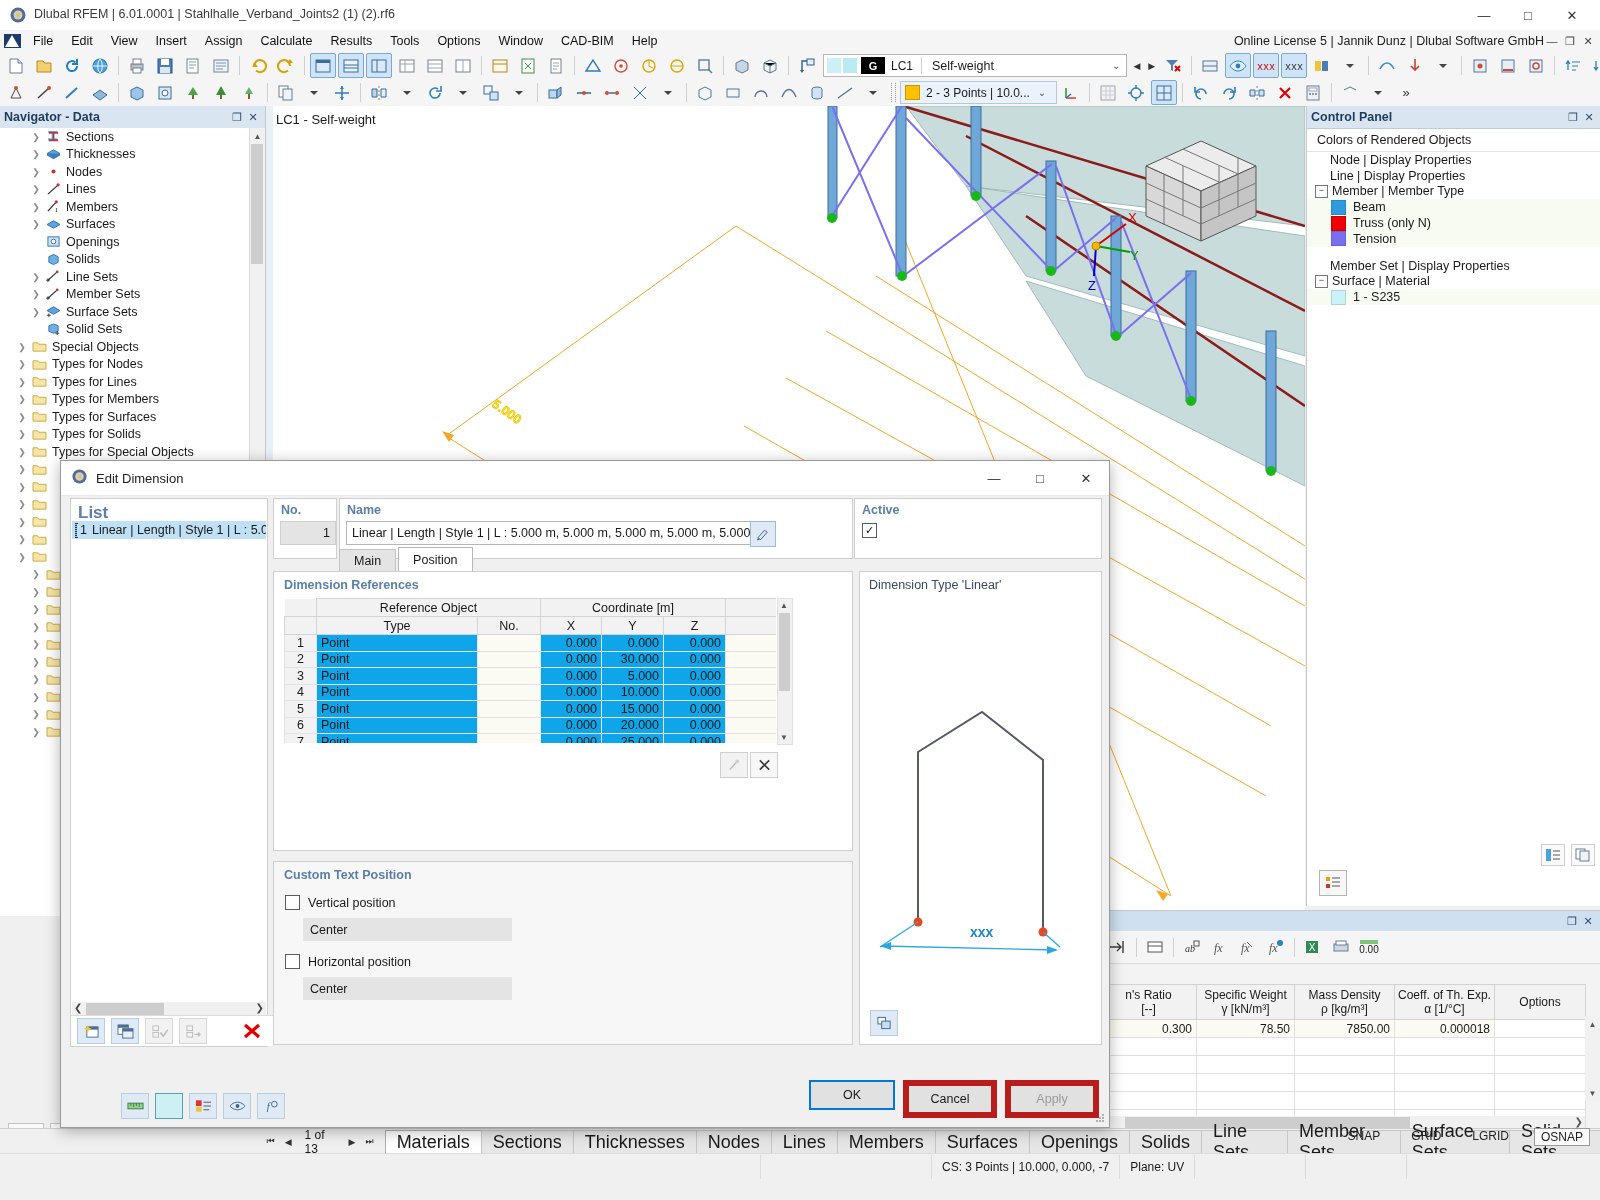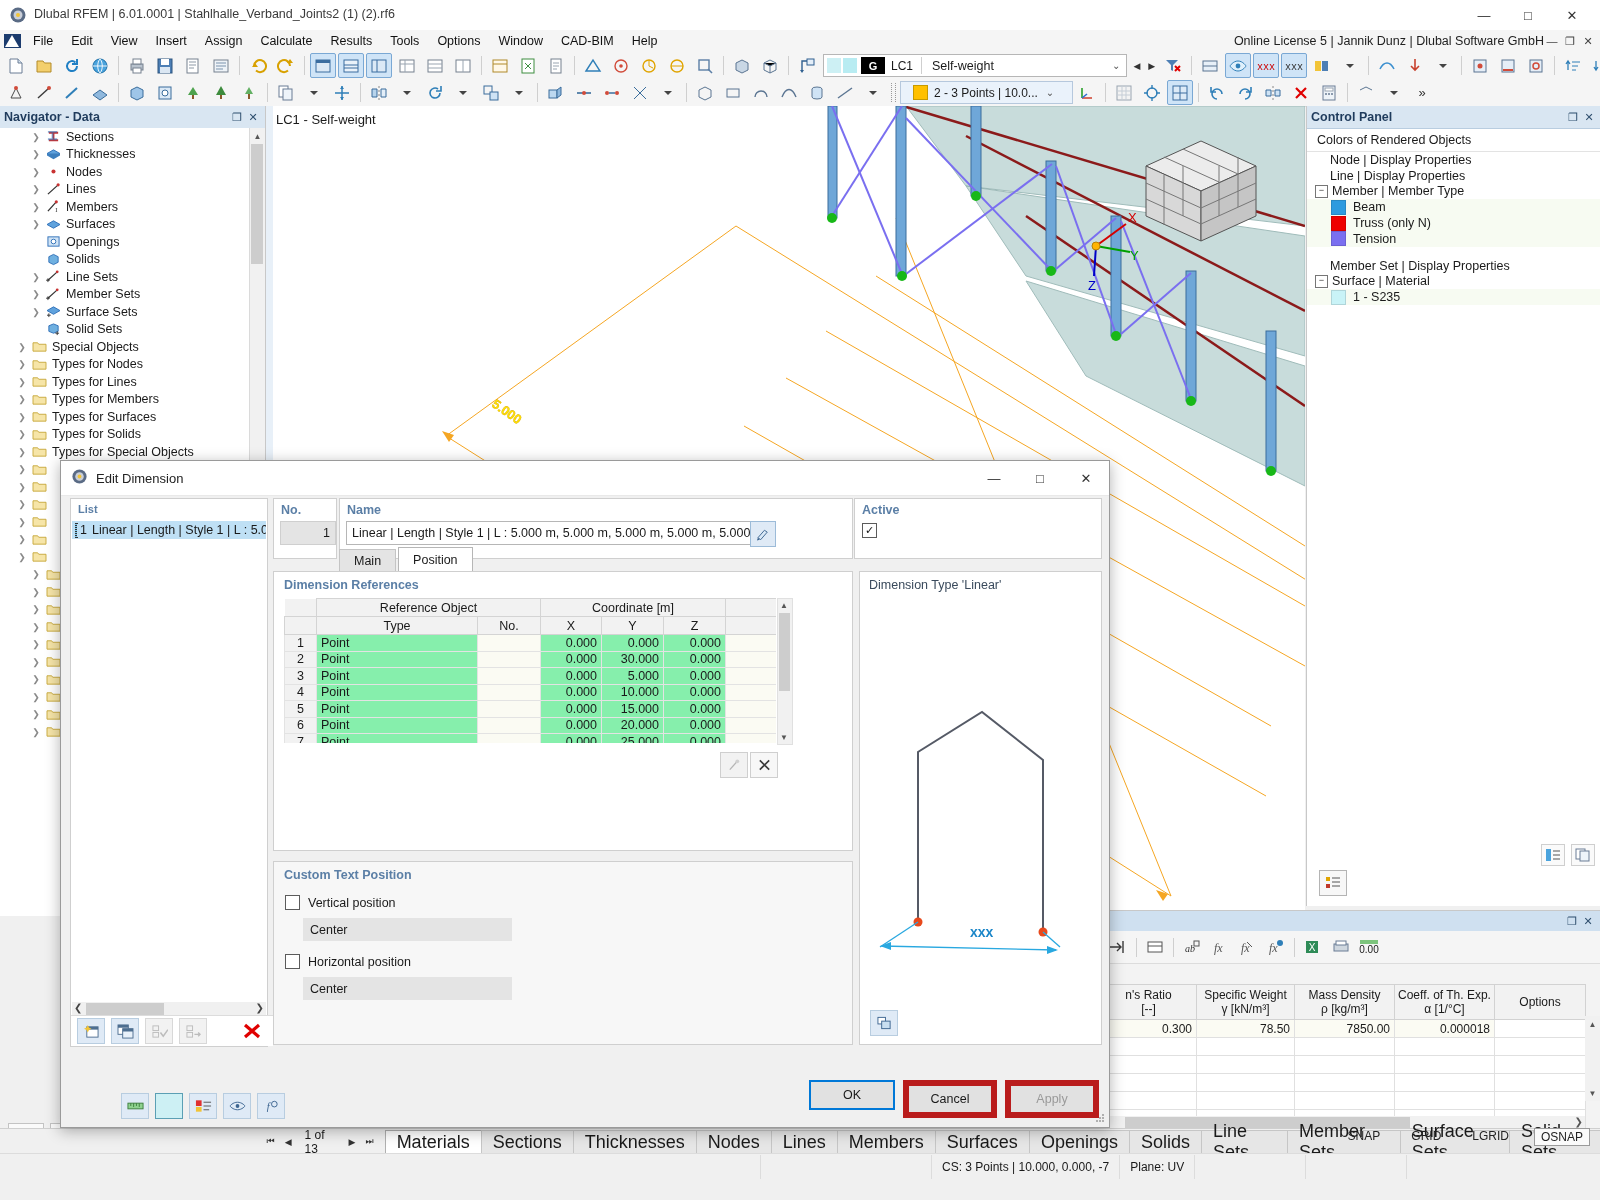--- a/index.html
+++ b/index.html
@@ -42,21 +42,21 @@
   .lc-combo{display:flex;align-items:center;height:21px;background:#ffffff;border:1px solid #b6b6b6;margin:0 2px;}
   .lc-sw{width:14px;height:15px;background:#cdf0f4;margin-left:3px;}
   .lc-sw2{width:14px;height:15px;background:#b8ecf2;margin-left:2px;}
   .lc-g{width:24px;height:17px;background:#000;color:#fff;font-size:11px;font-weight:bold;display:flex;align-items:center;justify-content:center;margin-left:4px;}
   .lc-id{font-size:12px;margin:0 8px 0 6px;}
   .lc-div{width:1px;height:17px;background:#cfcfcf;}
   .lc-name{font-size:12.5px;margin-left:10px;width:180px;}
   .lc-arrow{font-size:10px;color:#555;margin-right:6px;}
   .navarrow{font-size:9px;color:#333;padding:0 4px;}
 
-  .ws-combo{display:flex;align-items:center;height:21px;background:#eaf2fb;border:1px solid #b6c8dd;padding:0 12px;}
+  .ws-combo{display:flex;align-items:center;height:21px;background:#eaf2fb;border:1px solid #b6c8dd;padding:0 4px;}
   .ws-sw{width:13px;height:13px;background:#ffc000;border:1px solid #c79a00;}
   .ws-txt{font-size:12px;margin:0 8px 0 6px;}
 
   
   .navigator{position:absolute;left:0;top:106px;width:265px;height:810px;background:#fff;border-right:1px solid #c8c8c8;}
   .panel-head{height:22px;background:#d9e6f2;display:flex;align-items:center;padding:0 4px;border-bottom:1px solid #b9cde0;}
   .panel-title{font-size:12.5px;font-weight:bold;color:#1f3b5c;flex:1;}
   .panel-btn{width:16px;height:16px;display:flex;align-items:center;justify-content:center;font-size:11px;color:#30506f;}
   .tree{position:absolute;left:0;top:22px;width:250px;height:calc(100% - 22px);overflow:hidden;background:#fff;}
   .tnode{height:17.5px;display:flex;align-items:center;font-size:12.5px;white-space:nowrap;padding-left:2px;}
@@ -120,21 +120,21 @@
   .grp{position:absolute;background:#fff;border:1px solid #cfcfcf;}
   .field{background:#fff;border:1px solid #b6b6b6;font-size:12.5px;display:flex;align-items:center;padding:0 5px;height:22px;}
   .field.ro{background:#e4e4e4;border:1px solid #cfcfcf;}
 
   .tabs{position:absolute;display:flex;align-items:flex-end;}
   .tab{height:22px;padding:0 14px;display:flex;align-items:center;font-size:12.5px;background:#e4e4e4;border:1px solid #c4c4c4;border-bottom:none;margin-right:2px;}
   .tab.active{background:#fff;border-color:#b6b6b6;height:24px;}
 
   .reftbl{width:100%;border-collapse:collapse;font-size:12.5px;table-layout:fixed;}
   .reftbl th{border:1px solid #d4d4d4;background:#f2f2f2;font-weight:normal;padding:1px 3px;height:15px;}
-  .reftbl td{border:1px solid #e3e3e3;height:15.5px;padding:0 4px;background:#86efac;}
+  .reftbl td{border:1px solid #e3e3e3;height:15.5px;padding:0 4px;background:#0ea5e9;}
   .reftbl td.idx{background:#f2f2f2;text-align:center;width:32px;}
   .reftbl td.num{text-align:right;}
   .reftbl td.empty{background:#fbfbf3;}
 
   .cbx{width:13px;height:13px;border:1px solid #5b5b5b;background:#fff;display:inline-flex;align-items:center;justify-content:center;font-size:11px;color:#111;vertical-align:middle;}
   .combo{height:21px;background:#e4e4e4;border:1px solid #e4e4e4;font-size:12.5px;display:flex;align-items:center;padding:0 6px;}
 
   .dlg-actions{position:absolute;right:10px;bottom:9px;display:flex;gap:8px;}
   .abtn{width:82px;height:26px;border:6px solid #b91c1c;background:#e1e1e1;font-size:12.5px;display:flex;align-items:center;justify-content:center;}
   .abtn.primary{border:2px solid #0078d7;background:#e1e1e1;}
@@ -1461,21 +1461,21 @@
             <circle cx="9" cy="9" r="2" fill="#f2c437"></circle>
           </svg>
       </span>
       <span class="tx">Edit Dimension</span>
       <span class="dlgbtn">—</span>
       <span class="dlgbtn">□</span>
       <span class="dlgbtn close">✕</span>
     </div>
 
     <div class="grp" style="left:9px;top:37px;width:196px;height:547px;">
-      <div style="position:absolute;left:7px;top:4px;font-size:11px;color:#5b7fa6;font-weight:bold;">List</div>
+      <div style="position:absolute;left:7px;top:4px;font-size:17px;color:#5b7fa6;font-weight:bold;">List</div>
       <div style="position:absolute;left:1px;top:22px;width:194px;height:495px;overflow:hidden;">
         <div style="display:flex;align-items:center;height:18px;background:#bfe0f5;">
           <span style="width:16px;height:13px;background:#7bc8ef;border:1px dotted #333;margin:0 3px;"></span>
           <span style="font-size:12.5px;margin-right:5px;">1</span>
           <span style="font-size:12.5px;white-space:nowrap;">Linear | Length | Style 1 | L : 5.00</span>
         </div>
       </div>
 
       <div style="position:absolute;left:1px;bottom:30px;width:194px;height:14px;background:#f0f0f0;">
         <span style="position:absolute;left:2px;top:0;font-size:10px;color:#444;">❮</span>

